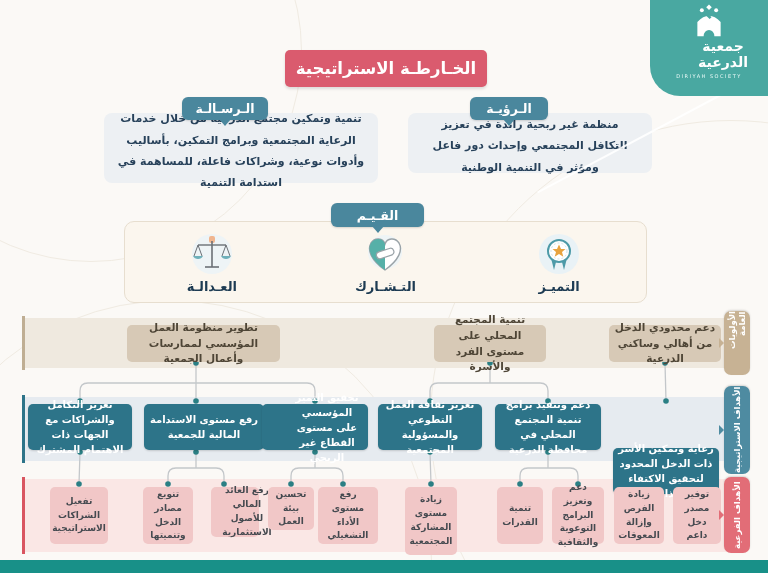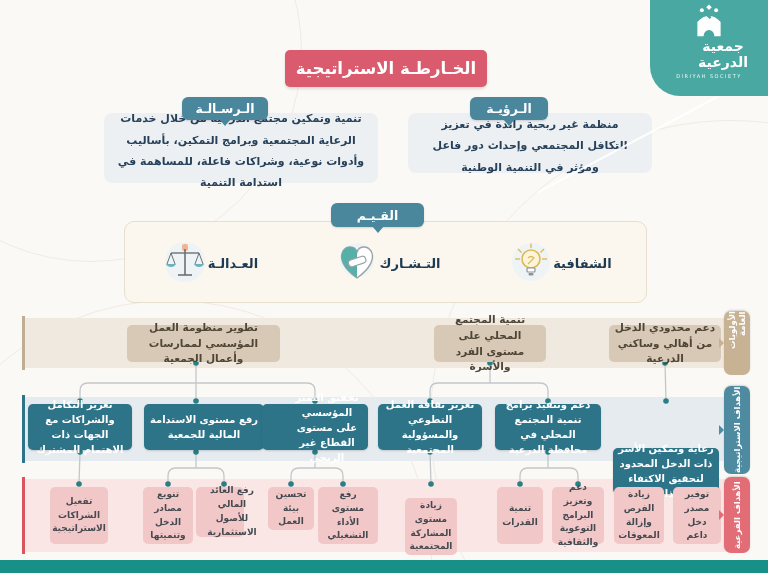--- a/index.html
+++ b/index.html
@@ -45,21 +45,21 @@
     background:#edf0f3;border-radius:8px;color:#27415a;font-size:11px;font-weight:bold;
     line-height:1.95;text-align:center;display:flex;align-items:center;justify-content:center;
     padding:14px 12px 8px 12px;box-sizing:border-box;z-index:3;
   }
   
   .values-panel{
     left:124px;top:221px;width:521px;height:80px;background:#fbf6ee;border:1px solid #e7decf;
     border-radius:10px;z-index:3;display:flex;flex-direction:row;align-items:center;justify-content:space-around;
     direction:ltr;
   }
-  .value-item{display:flex;flex-direction:row;align-items:center;width:100px;}
+  .value-item{display:flex;flex-direction:column;align-items:center;width:100px;}
   .value-icon{width:46px;height:46px;display:flex;align-items:center;justify-content:center;}
   .value-label{color:#1d3b53;font-weight:bold;font-size:13px;margin-top:2px;direction:rtl;}
   
   .band{left:22px;width:706px;z-index:1;}
   .band-priorities{top:318px;height:50px;background:#efe9df;}
   .band-strategic{top:397px;height:64px;background:#e6ebf0;}
   .band-sub{top:479px;height:73px;background:#fae7e5;}
   .band-bar{width:3px;z-index:2;}
   
   .node{z-index:3;display:flex;align-items:center;justify-content:center;text-align:center;
@@ -154,38 +154,34 @@
       <svg width="44" height="44" viewBox="0 0 44 44">
         <circle cx="22" cy="20" r="17" fill="#eef4f6"></circle>
         <path d="M22 38 C8 28 4 18 8 11 C12 5 20 6 22 12 C24 6 32 5 36 11 C40 18 36 28 22 38 Z" fill="#fff" stroke="#9aa3a8" stroke-width="1.4"></path>
         <path d="M22 38 C8 28 4 18 8 11 C12 5 20 6 22 12 Z" fill="#56b0a8"></path>
         <rect x="13" y="18" width="18" height="7" rx="3.5" transform="rotate(-18 22 21)" fill="#ffffff" stroke="#9aa3a8" stroke-width="1.2"></rect>
       </svg>
     </span>
     <div class="value-label">التـشـارك</div>
   </div>
 
-
   <div class="value-item">
     <span class="value-icon">
       <svg width="44" height="44" viewBox="0 0 44 44">
-        <circle cx="22" cy="22" r="19" fill="#eef4f6"></circle>
-        <line x1="22" y1="3.5" x2="22" y2="8" stroke="#ddba58" stroke-width="1.4"></line>
-        <line x1="9" y1="9" x2="12.5" y2="12.5" stroke="#ddba58" stroke-width="1.4"></line>
-        <line x1="35" y1="9" x2="31.5" y2="12.5" stroke="#ddba58" stroke-width="1.4"></line>
-        <line x1="6" y1="19" x2="11" y2="19" stroke="#ddba58" stroke-width="1.4"></line>
-        <line x1="33" y1="19" x2="38" y2="19" stroke="#ddba58" stroke-width="1.4"></line>
-        <circle cx="22" cy="19" r="9" fill="#fdf4d9" stroke="#ddba58" stroke-width="1.6"></circle>
-        <path d="M19 18 q3 -3 6 0 q-3 3 -6 6" fill="none" stroke="#ddba58" stroke-width="1.2"></path>
-        <rect x="18" y="28" width="8" height="4" rx="1" fill="#fff" stroke="#8d9297" stroke-width="1.2"></rect>
-        <rect x="19.5" y="33" width="5" height="2.5" rx="1" fill="#8d9297"></rect>
+        <circle cx="22" cy="22" r="20" fill="#e9f2f6"></circle>
+        <polygon points="14,26 20,26 17,38" fill="#4d9aa8"></polygon>
+        <polygon points="24,26 30,26 27,38" fill="#4d9aa8"></polygon>
+        <circle cx="22" cy="19" r="11" fill="#ffffff" stroke="#4d9aa8" stroke-width="2"></circle>
+        <circle cx="22" cy="19" r="8" fill="none" stroke="#cfe2e8" stroke-width="1" stroke-dasharray="2 2"></circle>
+        <polygon points="22,12.5 24,17 28.5,17 25,20 26.3,24.8 22,22 17.7,24.8 19,20 15.5,17 20,17" fill="#e8a33f"></polygon>
       </svg>
     </span>
-    <div class="value-label">الشفافية</div>
+    <div class="value-label">التميـز</div>
   </div>
+
 
 </div>
 
 <div class="abs band band-priorities"></div>
 <div class="abs band band-strategic"></div>
 <div class="abs band band-sub"></div>
 <div class="abs band-bar" style="left:22px;top:316px;height:54px;background:#bfae93;"></div>
 <div class="abs band-bar" style="left:22px;top:395px;height:68px;background:#2d7489;"></div>
 <div class="abs band-bar" style="left:22px;top:477px;height:77px;background:#d95560;"></div>
 
@@ -244,24 +240,24 @@
 
 <div class="abs node node-blue" style="left:28px;top:404px;width:104px;height:46px;">تعزيز التكامل والشراكات مع الجهات ذات الاهتمام المشترك</div>
 <div class="abs node node-blue" style="left:144px;top:404px;width:120px;height:46px;">رفع مستوى الاستدامة المالية للجمعية</div>
 <div class="abs node node-blue" style="left:262px;top:404px;width:106px;height:46px;padding-left:28px;">تحقيق التميز المؤسسي على مستوى القطاع غير الربحي</div>
 <div class="abs node node-blue" style="left:378px;top:404px;width:104px;height:46px;">تعزيز ثقافة العمل التطوعي والمسؤولية المجتمعية</div>
 <div class="abs node node-blue" style="left:495px;top:404px;width:106px;height:46px;">دعم وتنفيذ برامج تنمية المجتمع المحلي في محافظة الدرعية</div>
 <div class="abs node node-blue" style="left:613px;top:404px;width:106px;height:46px;margin-top:44px;">رعاية وتمكين الأسر ذات الدخل المحدود لتحقيق الاكتفاء الذاتي</div>
 
 <div class="abs node node-pink" style="left:50px;top:487px;width:58px;height:57px;">تفعيل الشراكات الاستراتيجية</div>
 <div class="abs node node-pink" style="left:143px;top:487px;width:50px;height:57px;">تنويع مصادر الدخل وتنميتها</div>
-<div class="abs node node-pink" style="left:196px;top:487px;width:48px;height:50px;padding-left:28px;">رفع العائد المالي للأصول الاستثمارية</div>
+<div class="abs node node-pink" style="left:211px;top:487px;width:48px;height:50px;padding-left:28px;">رفع العائد المالي للأصول الاستثمارية</div>
 <div class="abs node node-pink" style="left:268px;top:487px;width:46px;height:43px;">تحسين بيئة العمل</div>
 <div class="abs node node-pink" style="left:318px;top:487px;width:60px;height:57px;">رفع مستوى الأداء التشغيلي</div>
-<div class="abs node node-pink" style="left:405px;top:498px;width:52px;height:57px;">زيادة مستوى المشاركة المجتمعية</div>
+<div class="abs node node-pink" style="left:405px;top:487px;width:52px;height:68px;">زيادة مستوى المشاركة المجتمعية</div>
 <div class="abs node node-pink" style="left:497px;top:487px;width:46px;height:57px;">تنمية القدرات</div>
 <div class="abs node node-pink" style="left:552px;top:487px;width:52px;height:57px;">دعم وتعزيز البرامج التوعوية والثقافية</div>
 <div class="abs node node-pink" style="left:614px;top:487px;width:50px;height:57px;">زيادة الفرص وإزالة المعوقات</div>
 <div class="abs node node-pink" style="left:673px;top:487px;width:48px;height:57px;">توفير مصدر دخل داعم</div>
 
 <div class="abs side-label sl-beige">
   <span>الأولويات العامة</span>
 </div>
 <div class="abs side-label sl-blue">
   <span>الأهداف الاستراتيجية</span>

